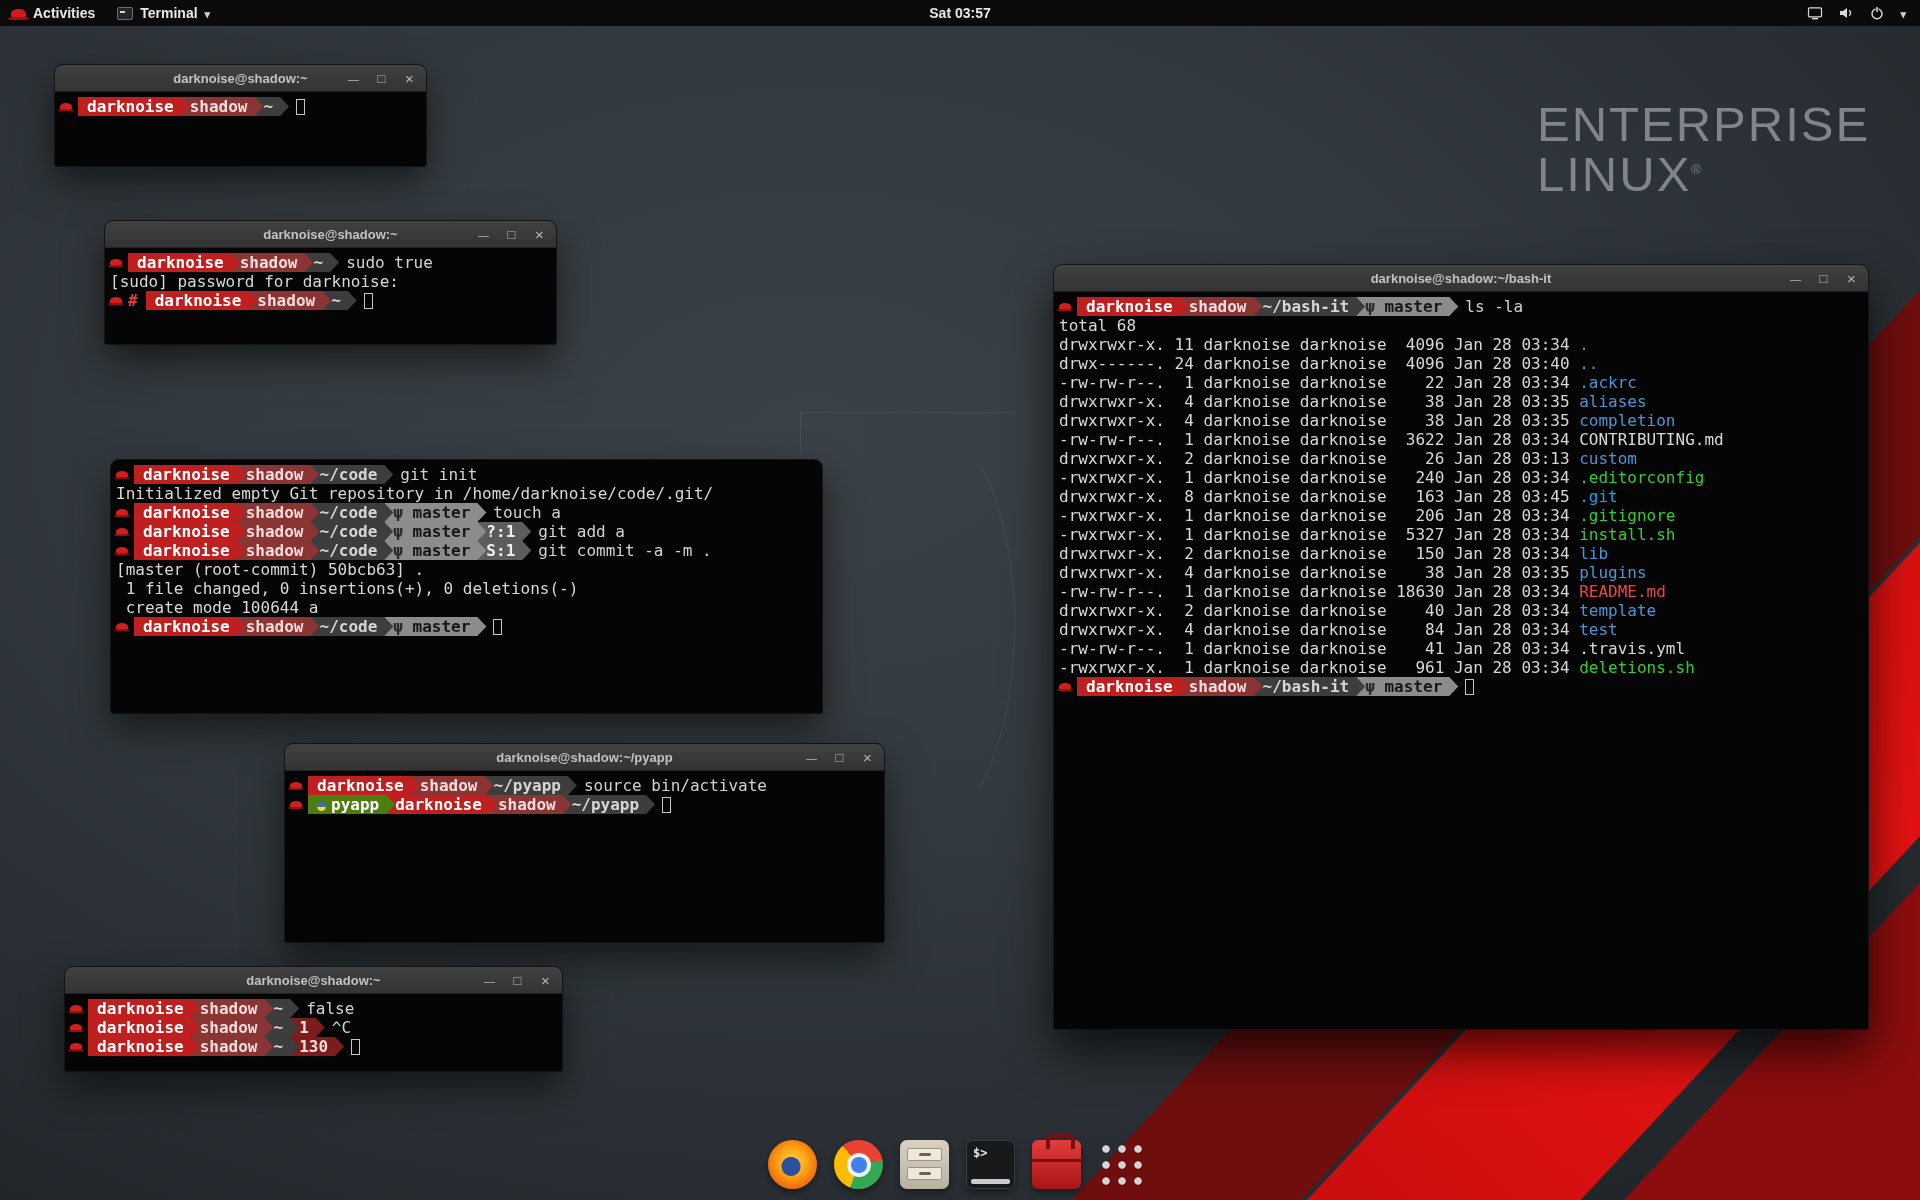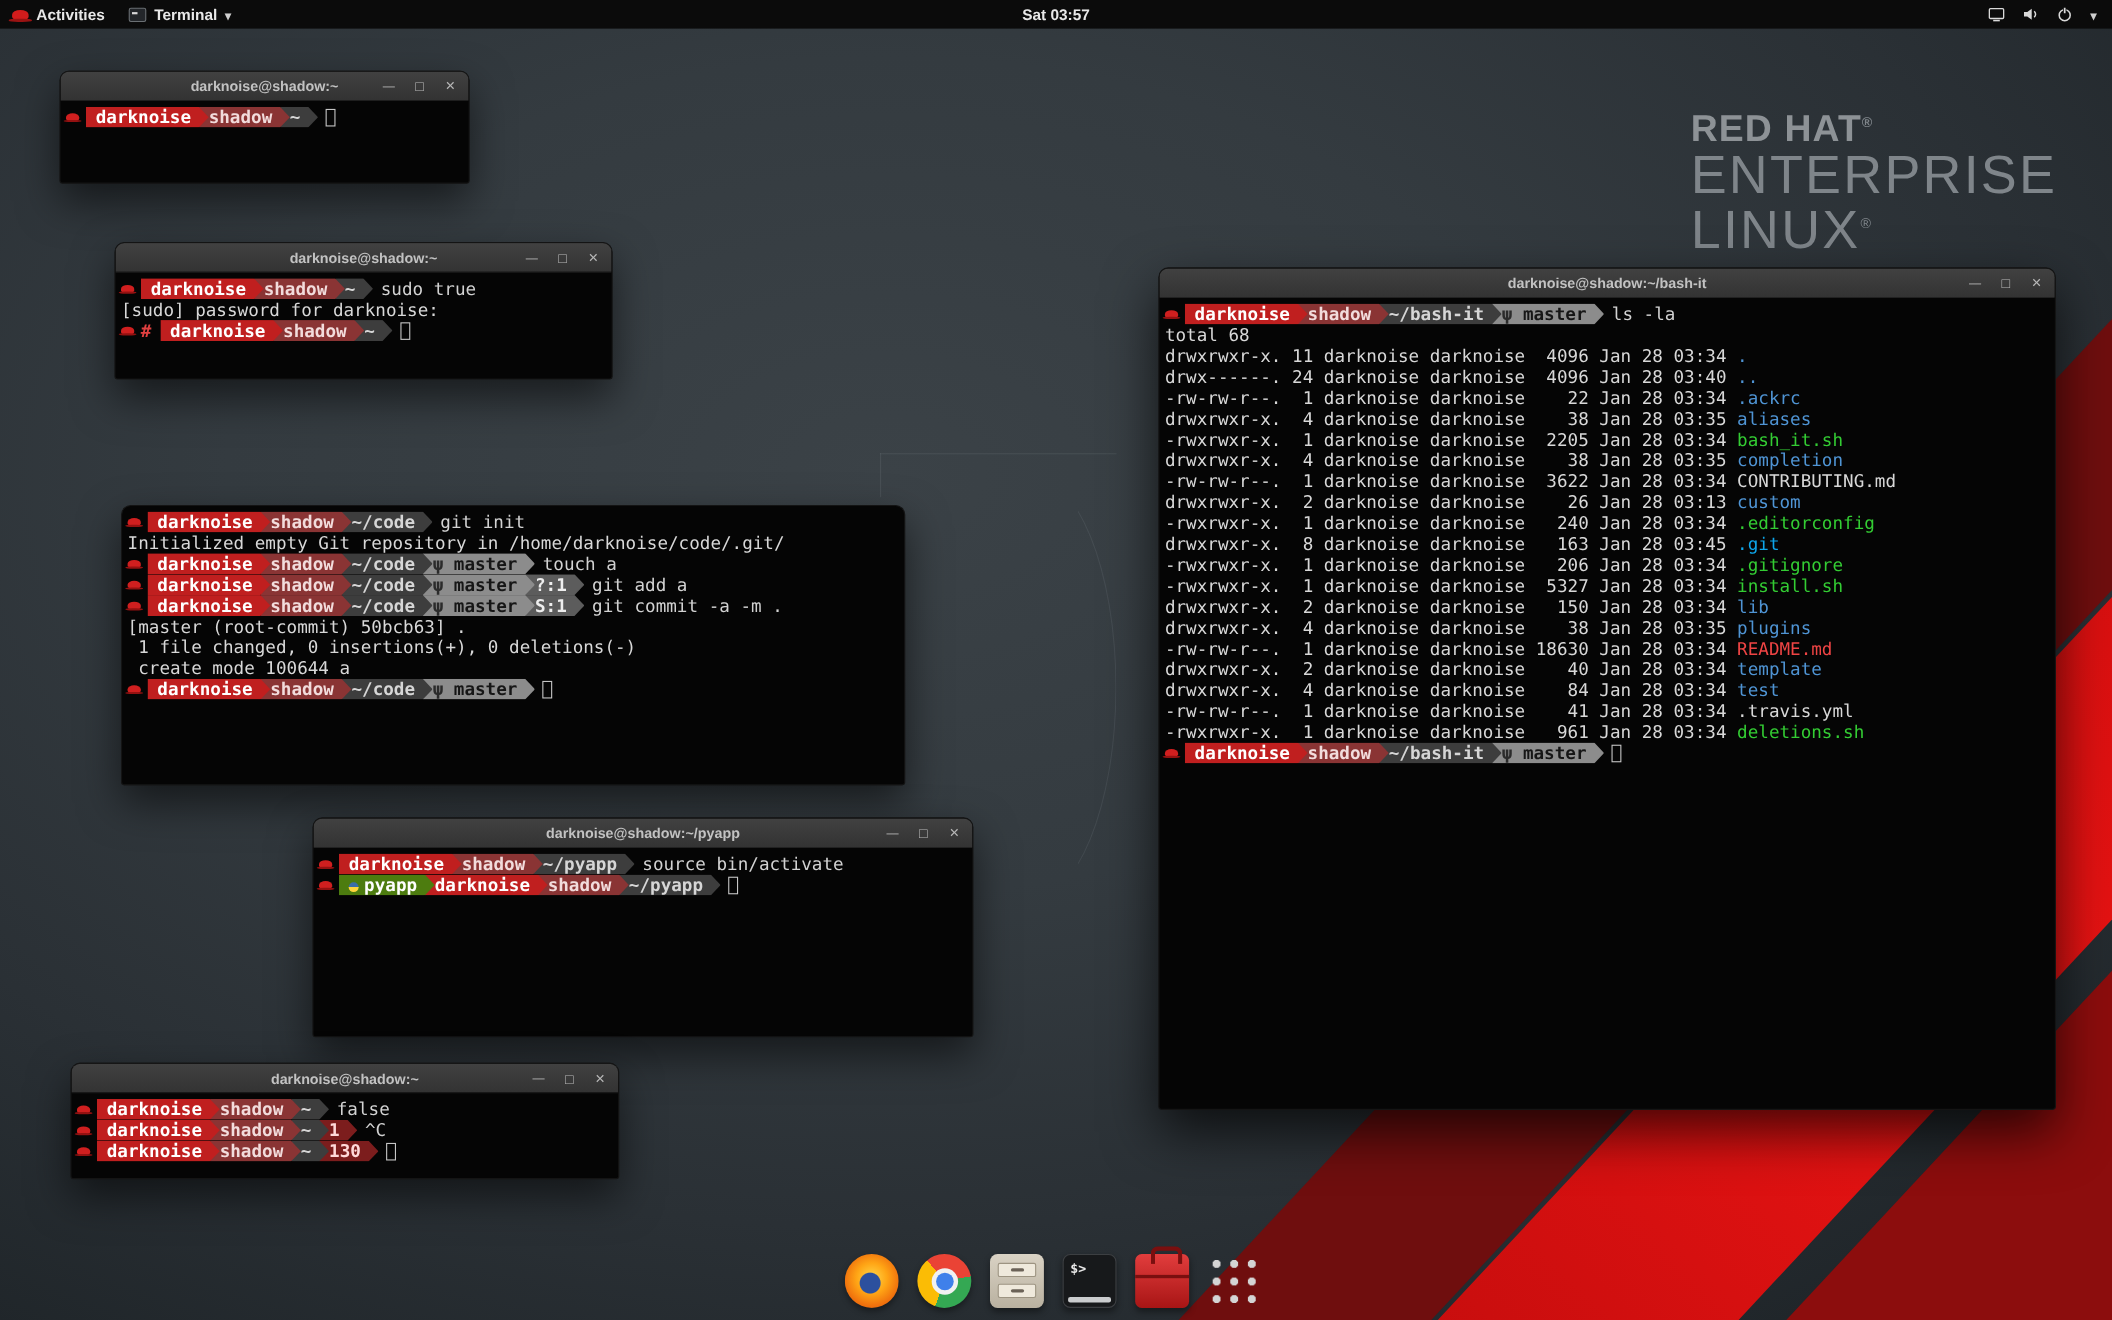--- a/index.html
+++ b/index.html
@@ -122,21 +122,20 @@
 
 <div class="ribbons">
   <div class="rb rb-sliver"></div>
   <div class="rb rb-dark1"></div>
   <div class="rb rb-dark3"></div>
   <div class="rb rb-dark2"></div>
   <div class="rb rb-main"></div>
 </div>
 
 <div class="brand">
-  <div class="l1"><span>RED HAT</span><sup>®</sup></div>
   <div class="l2">ENTERPRISE</div>
   <div class="l3"><span>LINUX</span><sup>®</sup></div>
 </div>
 
 <div class="win" style="left:54px;top:64px;width:373px;height:103px;">
   <div class="titlebar">
     <span class="title">darknoise@shadow:~</span>
     <span class="winbtns">
       <span class="wbtn wbtn-min"></span>
       <span class="wbtn wbtn-max"></span>
@@ -316,21 +315,21 @@
         </span>
       <span class="seg seg-user s1">darknoise</span>
       <span class="seg seg-host s2">shadow</span>
       <span class="seg seg-path s3">~</span>
       <span class="seg seg-err s4">130</span>
       <span class="cmd"><span class="cursor"></span></span>
     </div>
   </div>
 </div>
 
-<div class="win focused" style="left:1053px;top:243px;width:816px;height:766px;">
+<div class="win focused" style="left:1053px;top:264px;width:816px;height:766px;">
   <div class="titlebar">
     <span class="title">darknoise@shadow:~/bash-it</span>
     <span class="winbtns">
       <span class="wbtn wbtn-min"></span>
       <span class="wbtn wbtn-max"></span>
       <span class="wbtn wbtn-close"></span>
     </span>
   </div>
   <div class="tbody">
     <div class="pl">
@@ -341,21 +340,20 @@
       <span class="seg seg-host s2">shadow</span>
       <span class="seg seg-path s3">~/bash-it</span>
       <span class="seg seg-git s4">master</span>
       <span class="cmd">ls -la</span>
     </div>
     <div class="tline">total 68</div>
     <div class="tline"><span>drwxrwxr-x. 11 darknoise darknoise  4096 Jan 28 03:34 </span><span style="color:#4f94d4">.</span></div>
     <div class="tline"><span>drwx------. 24 darknoise darknoise  4096 Jan 28 03:40 </span><span style="color:#4f94d4">..</span></div>
     <div class="tline"><span>-rw-rw-r--.  1 darknoise darknoise    22 Jan 28 03:34 </span><span style="color:#4f94d4">.ackrc</span></div>
     <div class="tline"><span>drwxrwxr-x.  4 darknoise darknoise    38 Jan 28 03:35 </span><span style="color:#4f94d4">aliases</span></div>
-    <div class="tline"><span>-rwxrwxr-x.  1 darknoise darknoise  2205 Jan 28 03:34 </span><span style="color:#33cc33">bash_it.sh</span></div>
     <div class="tline"><span>drwxrwxr-x.  4 darknoise darknoise    38 Jan 28 03:35 </span><span style="color:#4f94d4">completion</span></div>
     <div class="tline"><span>-rw-rw-r--.  1 darknoise darknoise  3622 Jan 28 03:34 </span><span style="color:#d8d8d8">CONTRIBUTING.md</span></div>
     <div class="tline"><span>drwxrwxr-x.  2 darknoise darknoise    26 Jan 28 03:13 </span><span style="color:#4f94d4">custom</span></div>
     <div class="tline"><span>-rwxrwxr-x.  1 darknoise darknoise   240 Jan 28 03:34 </span><span style="color:#33cc33">.editorconfig</span></div>
     <div class="tline"><span>drwxrwxr-x.  8 darknoise darknoise   163 Jan 28 03:45 </span><span style="color:#0ea5e9">.git</span></div>
     <div class="tline"><span>-rwxrwxr-x.  1 darknoise darknoise   206 Jan 28 03:34 </span><span style="color:#33cc33">.gitignore</span></div>
     <div class="tline"><span>-rwxrwxr-x.  1 darknoise darknoise  5327 Jan 28 03:34 </span><span style="color:#33cc33">install.sh</span></div>
     <div class="tline"><span>drwxrwxr-x.  2 darknoise darknoise   150 Jan 28 03:34 </span><span style="color:#4f94d4">lib</span></div>
     <div class="tline"><span>drwxrwxr-x.  4 darknoise darknoise    38 Jan 28 03:35 </span><span style="color:#4f94d4">plugins</span></div>
     <div class="tline"><span>-rw-rw-r--.  1 darknoise darknoise 18630 Jan 28 03:34 </span><span style="color:#ef4444">README.md</span></div>

